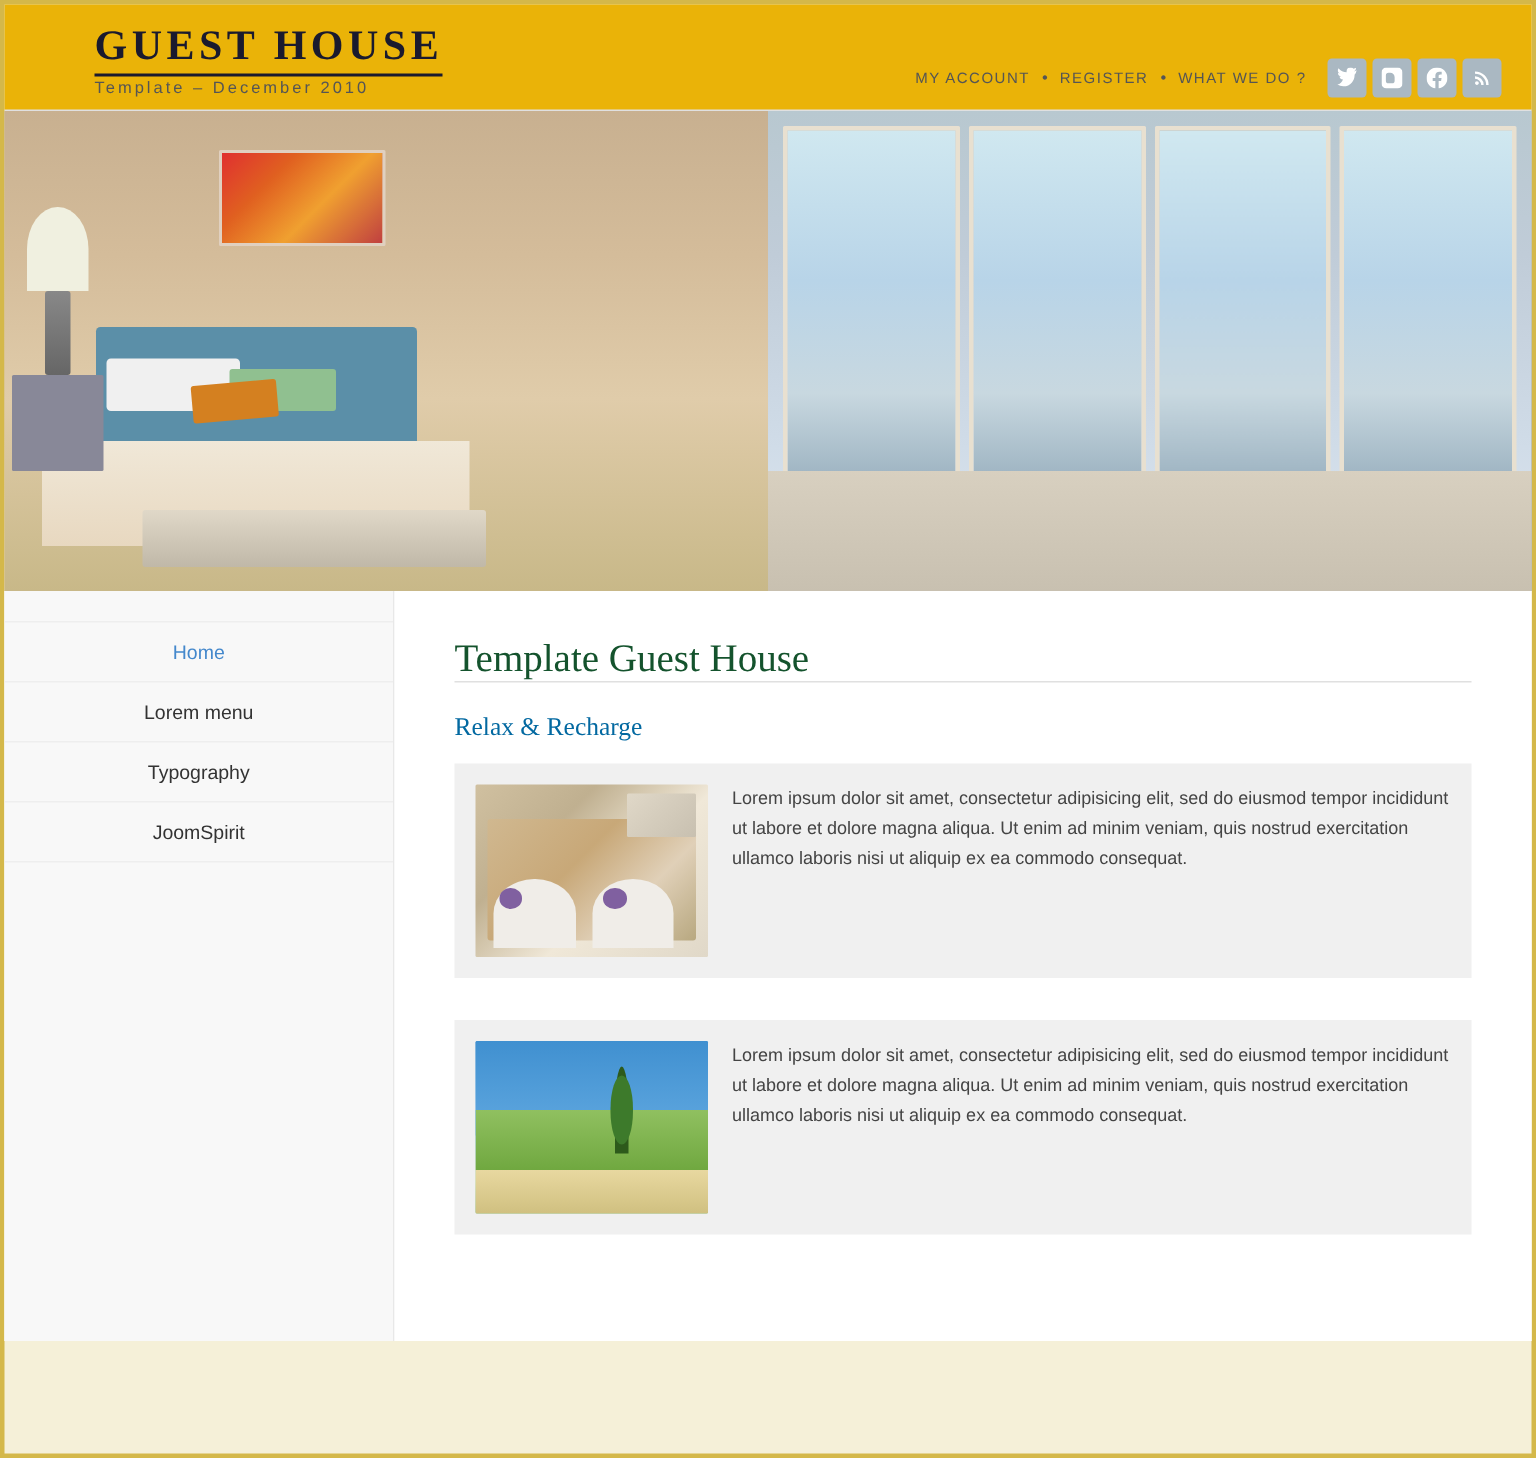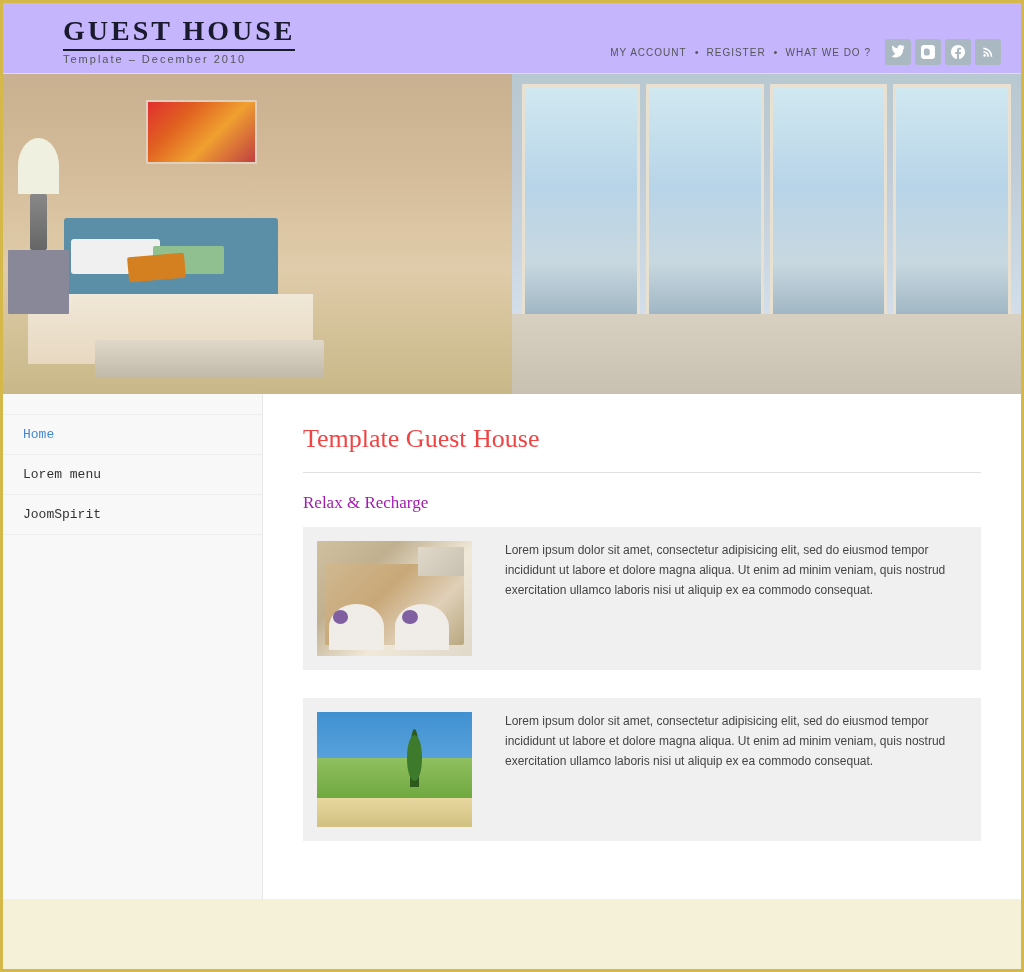--- a/index.html
+++ b/index.html
@@ -14,21 +14,21 @@
     
     .page-wrapper {
       width: 1024px;
       min-height: 972px;
       border: 3px solid #d4b84a;
       background: #f5f0d8;
     }
 
     
     .site-header {
-      background: #c4b5fd;
+      background: #eab308;
       padding: 12px 20px 8px 60px;
       display: flex;
       align-items: flex-end;
       justify-content: space-between;
       border-bottom: 1px solid #e0e0e0;
     }
 
     .site-logo-area {}
     .site-title {
       font-size: 28px;
@@ -228,22 +228,22 @@
       width: 260px;
       min-width: 260px;
       background: #f8f8f8;
       border-right: 1px solid #e8e8e8;
       padding: 20px 0;
     }
 
     .sidebar-nav-item {
       display: block;
       padding: 12px 20px;
-      text-align: left;
-      font-family: Liberation Mono, monospace;
+      text-align: center;
+      font-family: Liberation Sans, sans-serif;
       font-size: 13px;
       color: #333;
       cursor: pointer;
       border-bottom: 1px solid #eeeeee;
       text-decoration: none;
     }
     .sidebar-nav-item:first-child {
       border-top: 1px solid #eeeeee;
     }
     .sidebar-nav-item.active {
@@ -254,47 +254,47 @@
     .content-area {
       flex: 1;
       padding: 30px 40px;
       background: #ffffff;
     }
 
     .content-title {
       font-family: Georgia, serif;
       font-size: 26px;
       font-weight: normal;
-      color: #ef4444;
-      margin-bottom: 18px;
+      color: #14532d;
+      margin-bottom: 0;
     }
 
     .content-intro {
       font-family: Arial, sans-serif;
       font-size: 13px;
       color: #444;
       line-height: 1.6;
       margin-bottom: 28px;
     }
 
     .section-heading {
       font-family: Georgia, serif;
       font-size: 17px;
       font-weight: normal;
-      color: #a21caf;
+      color: #0369a1;
       margin-bottom: 14px;
       padding-bottom: 0;
     }
 
     .content-block {
       background: #f0f0f0;
       border-radius: 0;
       padding: 14px;
       display: flex;
-      gap: 33px;
+      gap: 16px;
       margin-bottom: 28px;
     }
 
     .block-image {
       width: 155px;
       min-width: 155px;
       height: 115px;
       background: #c8b090;
       border-radius: 1px;
       overflow: hidden;
@@ -404,20 +404,21 @@
         <div style="position:absolute; bottom:0; left:0; width:100%; height:25%; background: linear-gradient(180deg, #d8d0c0 0%, #c8c0b0 100%);"></div>
       </div>
     </div>
   </div>
 
   <div class="main-content">
 
     <aside class="sidebar">
       <a class="sidebar-nav-item active">Home</a>
       <a class="sidebar-nav-item">Lorem menu</a>
+      <a class="sidebar-nav-item">Typography</a>
       <a class="sidebar-nav-item">JoomSpirit</a>
     </aside>
 
     <main class="content-area">
       <h1 class="content-title">Template Guest House</h1>
 
       <div class="divider-line"></div>
 
       <h2 class="section-heading">Relax &amp; Recharge</h2>
       <div class="content-block">

